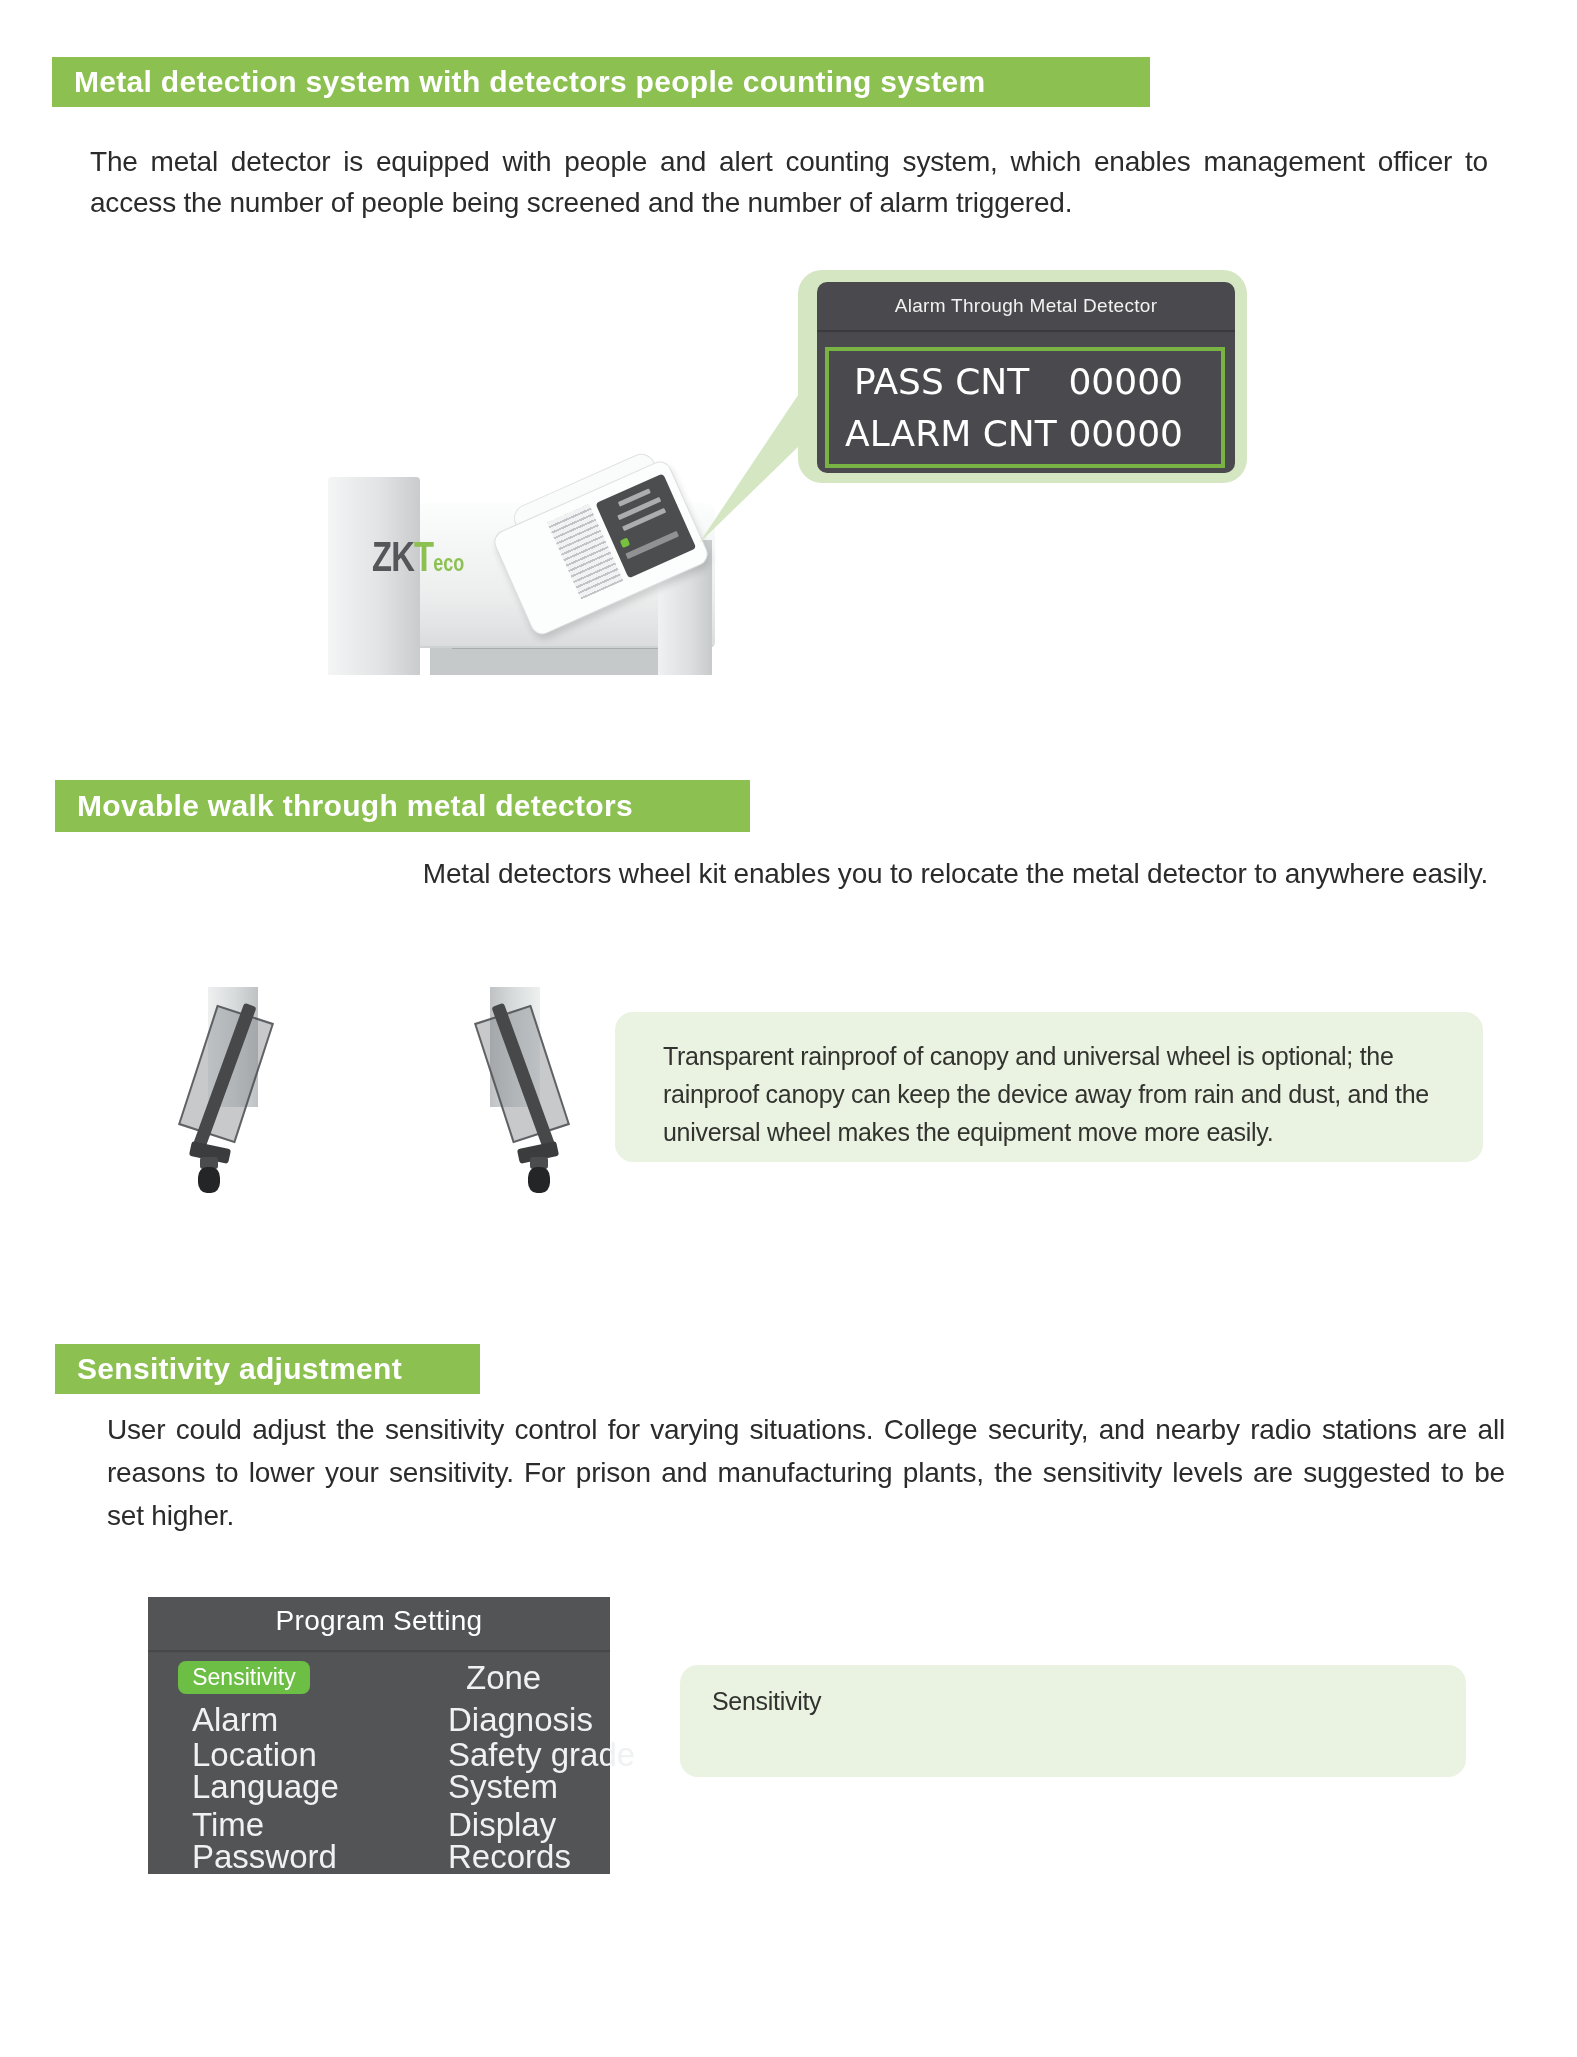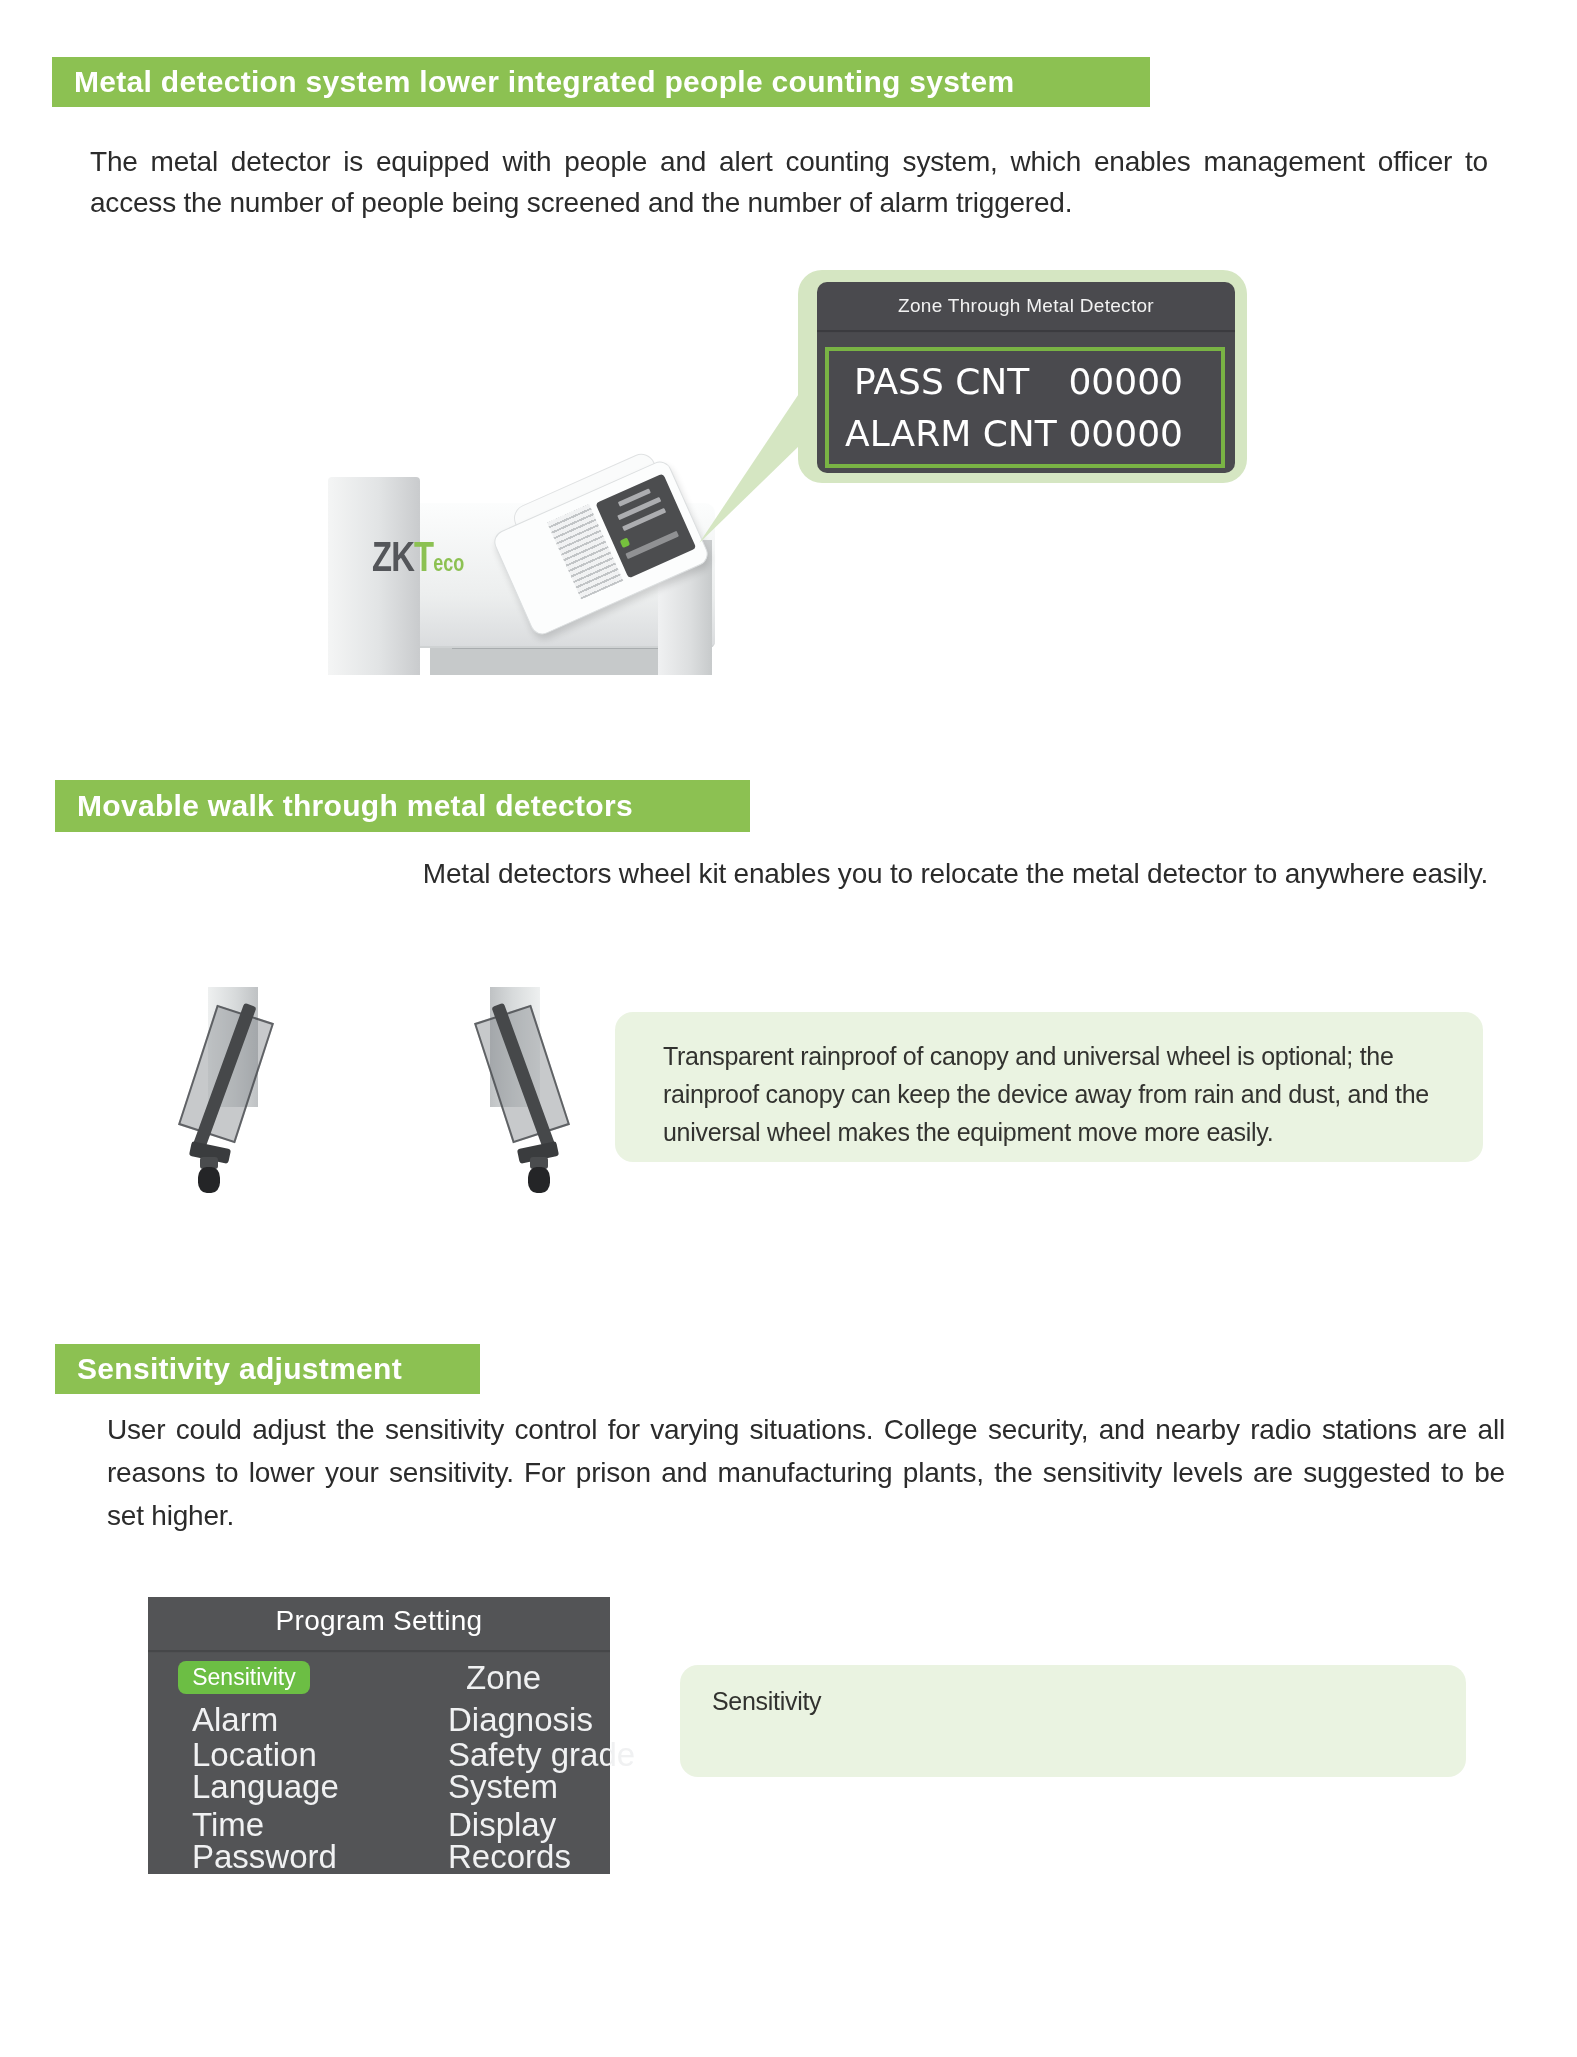--- a/index.html
+++ b/index.html
@@ -98,21 +98,21 @@
     color:#ffffff;font-size:28px;letter-spacing:.3px;}
   .ps-divider{position:absolute;left:0;top:53px;width:100%;height:2px;background:#464749;
     border-bottom:1px solid rgba(255,255,255,.06);}
   .ps-item{position:absolute;color:#f0f1f2;font-size:33px;height:32px;line-height:32px;white-space:nowrap;}
   .ps-pill{position:absolute;left:30px;top:64px;width:132px;height:33px;background:#6CBE44;
     border-radius:8px;color:#ffffff;font-size:23px;display:flex;align-items:center;justify-content:center;}
 </style>
 </head>
 <body>
 
-<div class="banner" style="left:52px;top:57px;width:1098px;height:50px;">Metal detection system lower integrated people counting system</div>
+<div class="banner" style="left:52px;top:57px;width:1098px;height:50px;">Metal detection system with detectors people counting system</div>
 
 <div class="para" style="left:90px;top:141px;width:1398px;">The metal detector is equipped with people and alert counting system, which enables management officer to access the number of people being screened and the number of alarm triggered.</div>
 
 <div>
   <div class="gate-inner-bg"></div>
   <div class="gate-inner-beam"></div>
   <div class="gate-beam"></div>
   <div class="gate-post-left"></div>
   <div class="gate-post-right"></div>
   <div class="zk-logo"><span class="zk">ZK</span><span class="t">T</span><span class="eco">eco</span></div>
@@ -131,21 +131,21 @@
       <div class="led"></div>
       <div class="keys"></div>
     </div>
   </div>
 </div>
 
 <div>
   <div class="bubble-tail"></div>
   <div class="bubble"></div>
   <div class="lcd">
-    <div class="lcd-title">Zone Through Metal Detector</div>
+    <div class="lcd-title">Alarm Through Metal Detector</div>
     <div class="lcd-divider"></div>
     <div class="lcd-box">
       <div class="lcd-row r1">
         <span>PASS CNT</span>
         <span>00000</span>
       </div>
       <div class="lcd-row r2">
         <span>ALARM CNT</span>
         <span>00000</span>
       </div>

